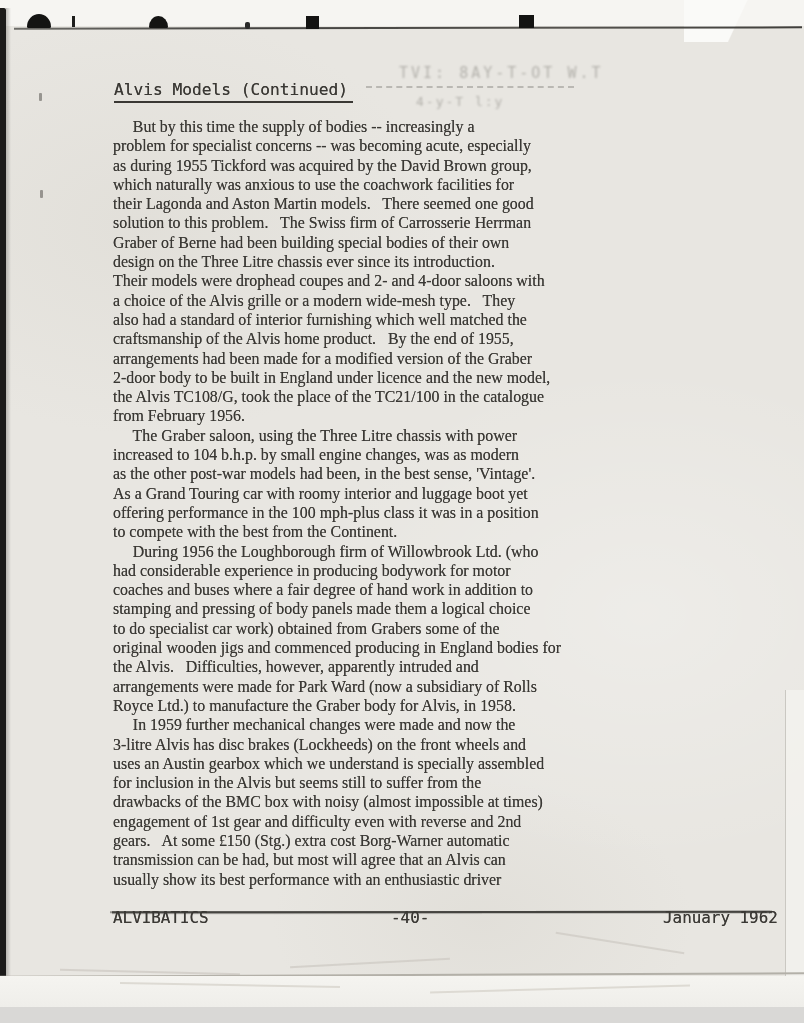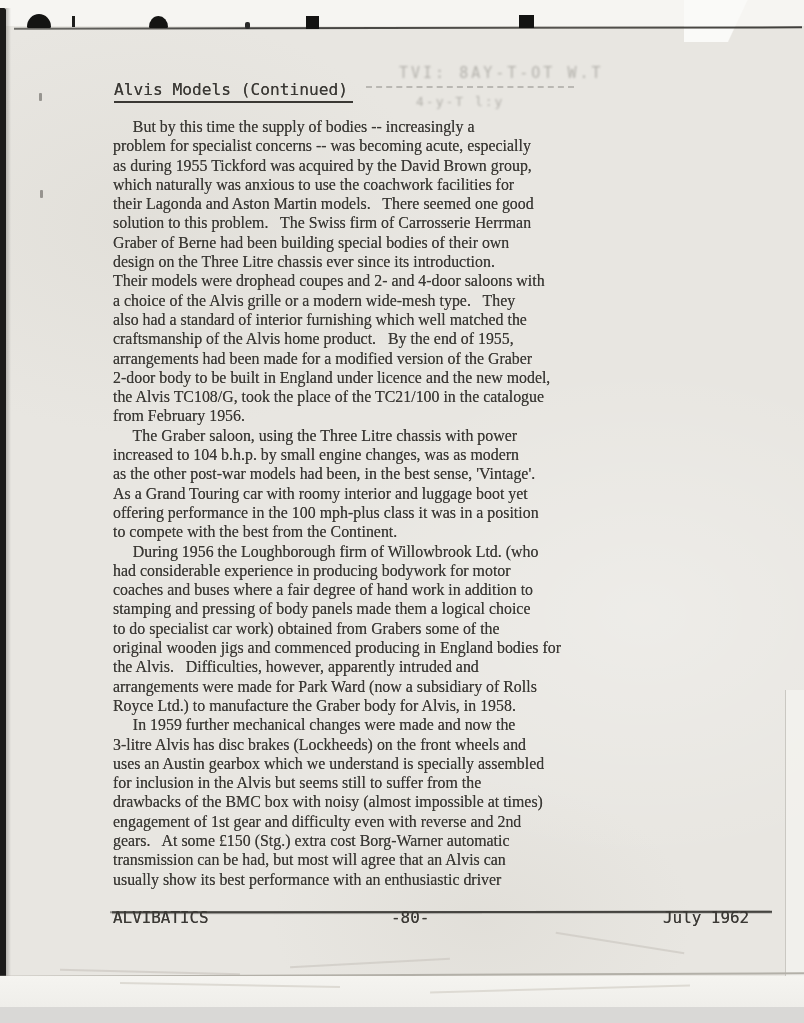--- a/index.html
+++ b/index.html
@@ -130,22 +130,22 @@
 for inclusion in the Alvis but seems still to suffer from the
 drawbacks of the BMC box with noisy (almost impossible at times)
 engagement of 1st gear and difficulty even with reverse and 2nd
 gears.   At some £150 (Stg.) extra cost Borg-Warner automatic
 transmission can be had, but most will agree that an Alvis can
 usually show its best performance with an enthusiastic driver</div>
   </div>
 
   <div class="footer-rule"></div>
   <div class="footer-item f-left">ALVIBATICS</div>
-  <div class="footer-item f-center">-80-</div>
-  <div class="footer-item f-right">July 1962</div>
+  <div class="footer-item f-center">-40-</div>
+  <div class="footer-item f-right">January 1962</div>
 
   <div class="crease c1"></div>
   <div class="crease c2"></div>
   <div class="crease c3"></div>
   <div class="edge-right-patch"></div>
   <div class="page-bottom-edge"></div>
   <div class="under-sheet"></div>
   <div class="under-crease u1"></div>
   <div class="under-crease u2"></div>
   <div class="scan-bed"></div>

